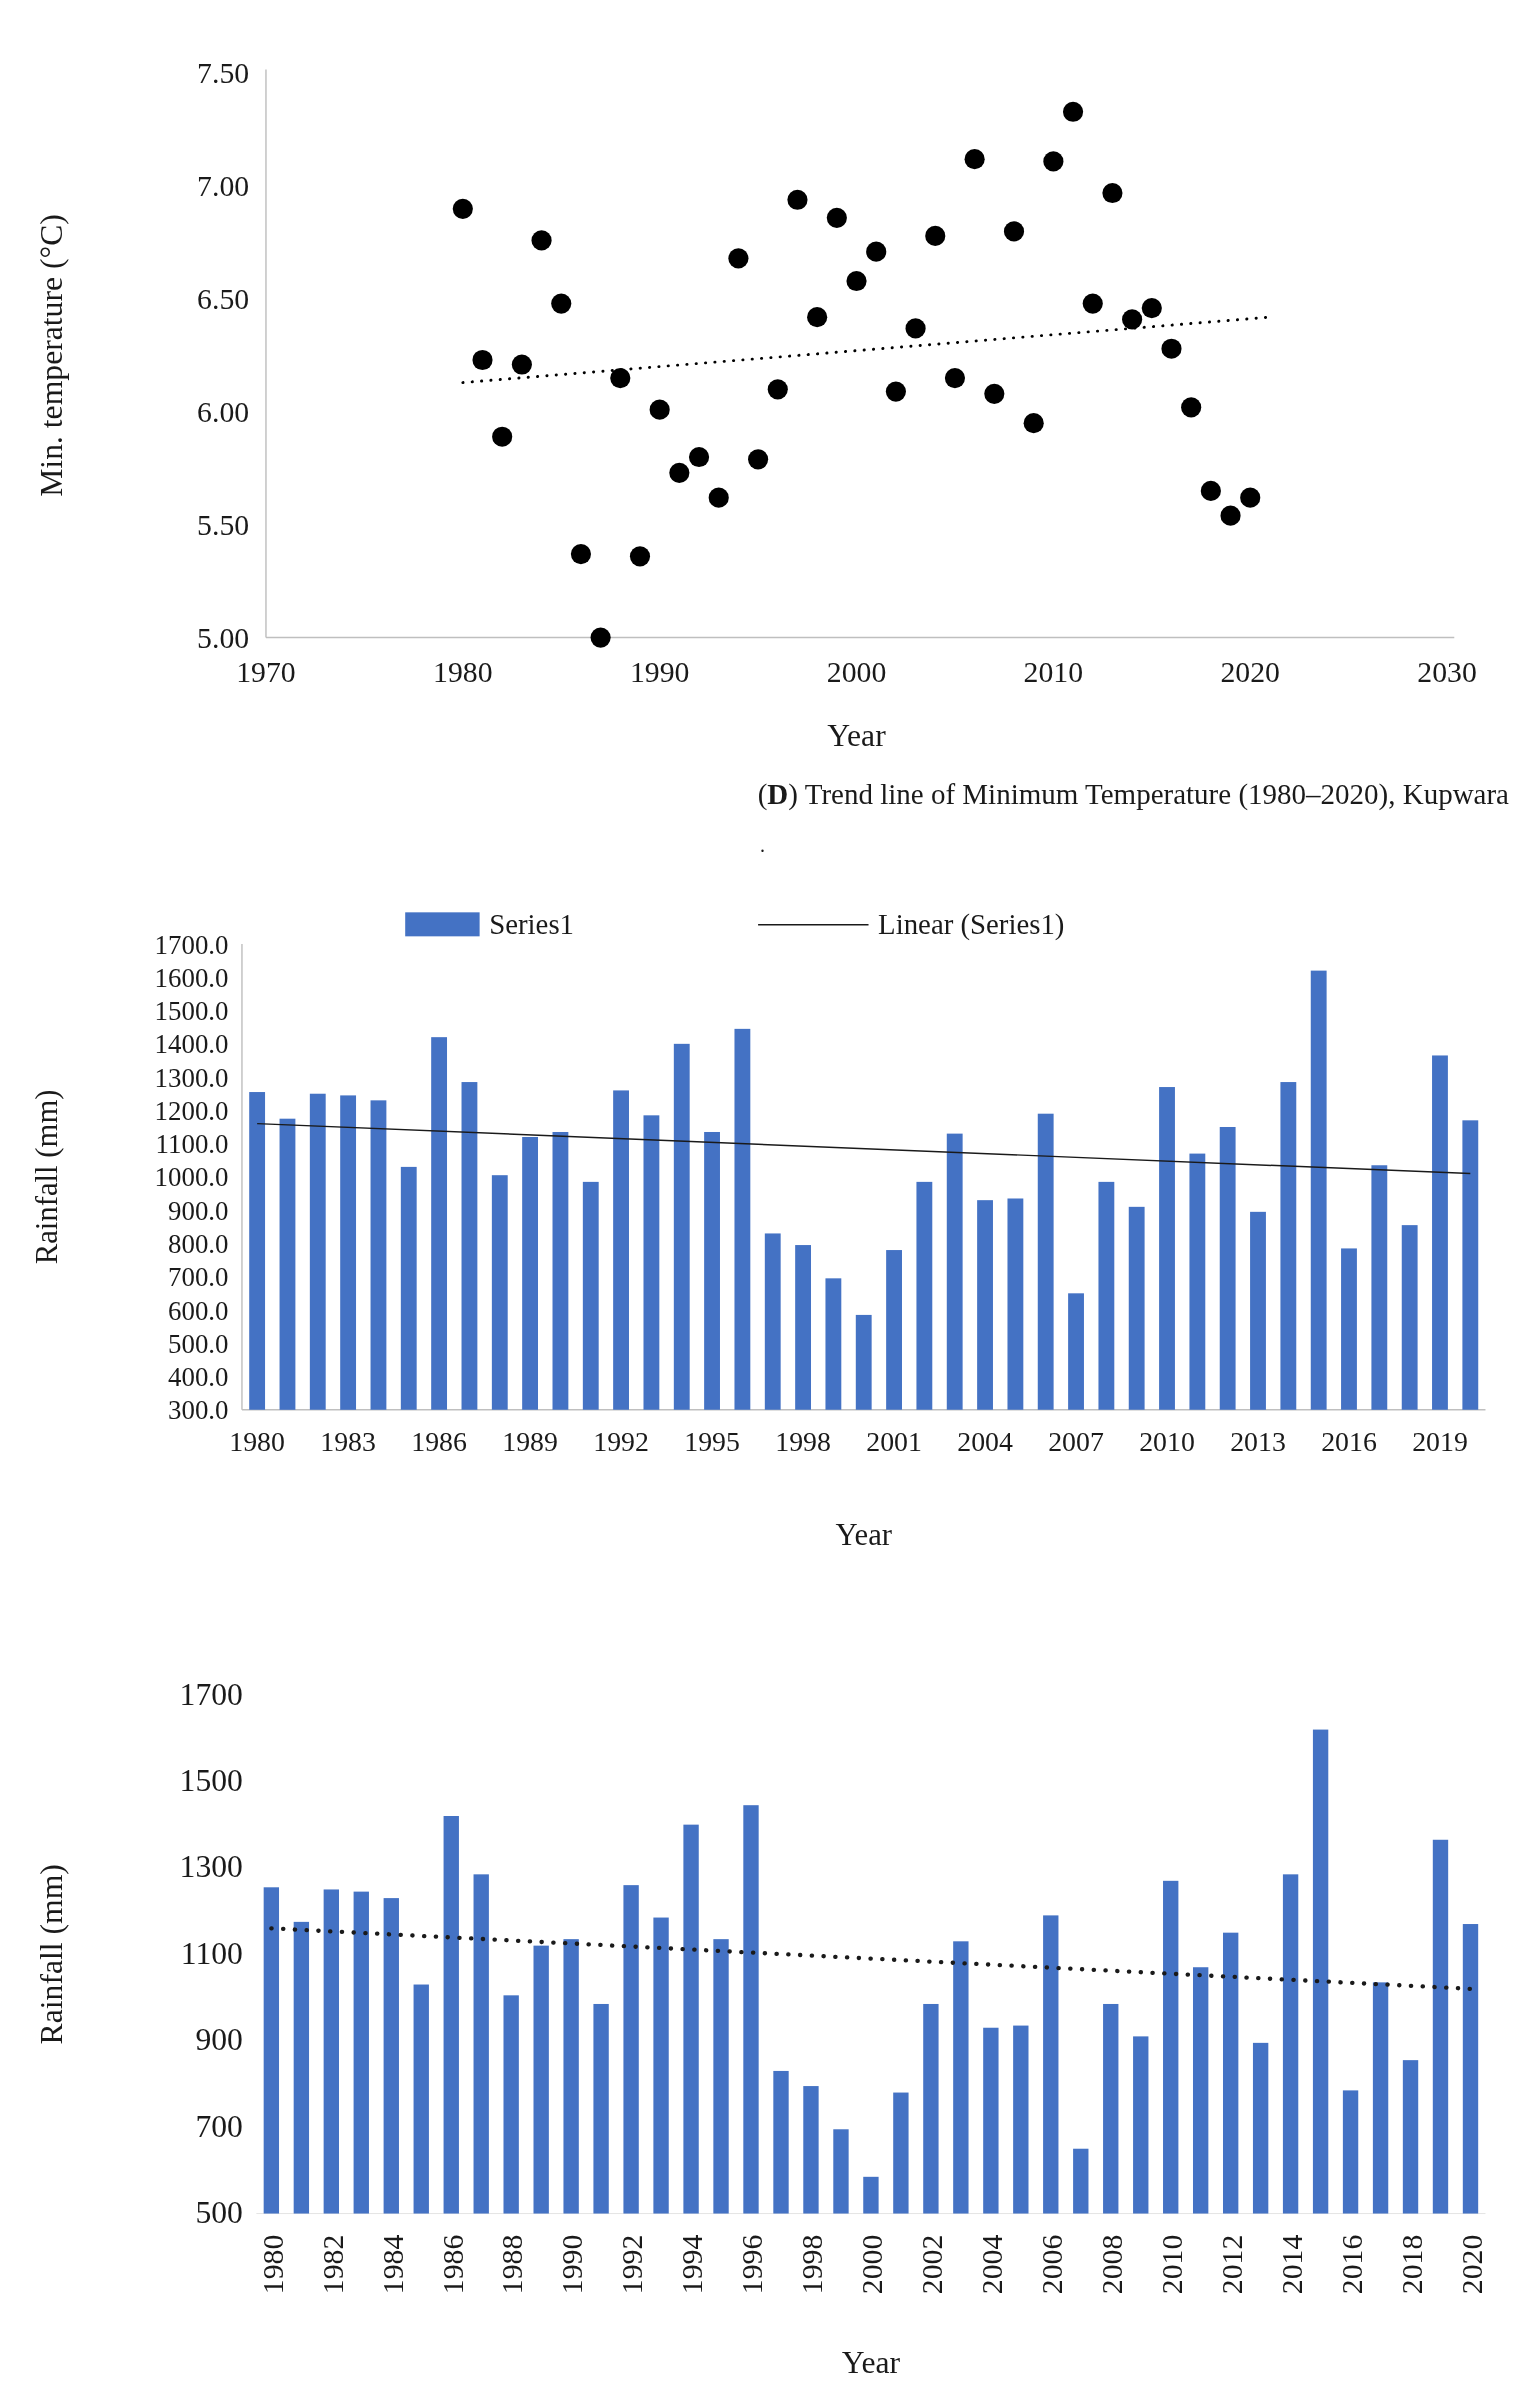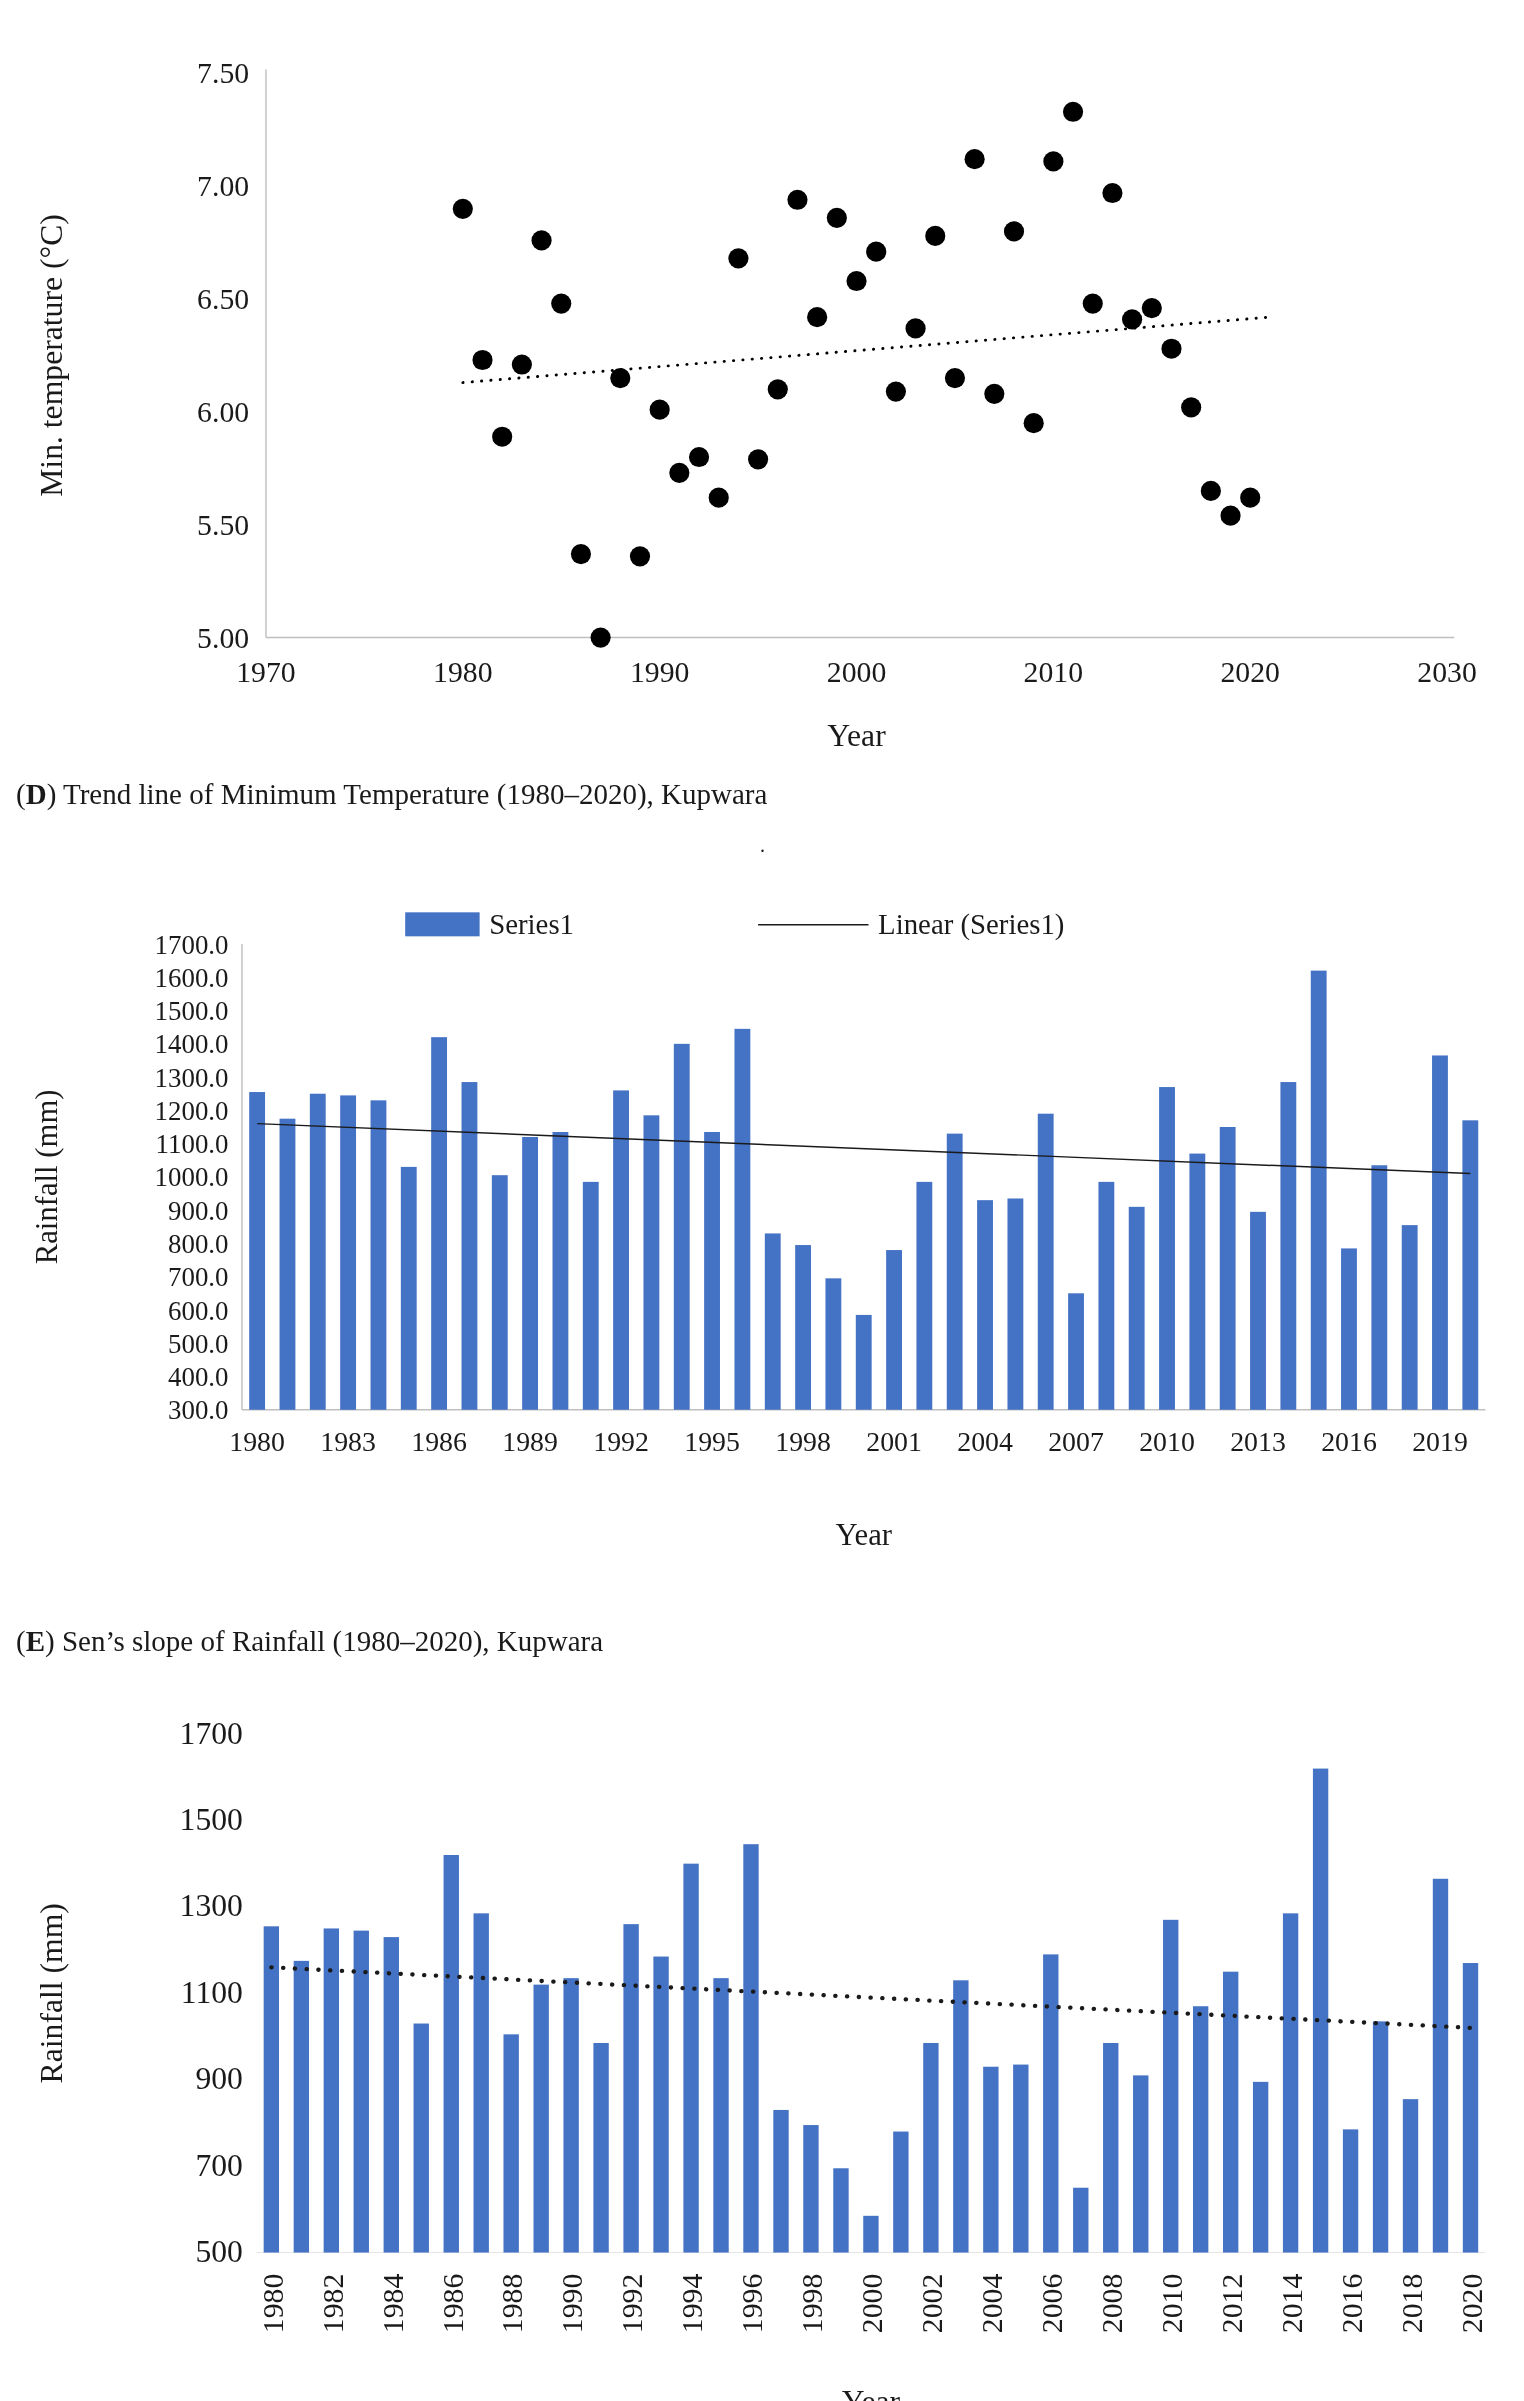--- a/index.html
+++ b/index.html
@@ -16,21 +16,21 @@
     box-sizing:border-box;
     overflow:hidden;
   }
   figure{margin:16px;padding:0;}
   svg{display:block;}
   svg text{
     font-family:"Liberation Serif", serif;
     fill:#1a1a1a;
   }
   .caption{
-    text-align:left;
+    text-align:right;
     font-size:29px;
     line-height:36px;
     color:#1a1a1a;
   }
   .caption .cap-letter{font-weight:bold;}
   .cap-d{margin-top:3.8px;}
   .cap-e{margin-top:2.9px;}
   .sep-dot{
     text-align:center;
     font-size:20px;
@@ -188,21 +188,20 @@
         <text x="2586.2" y="1206" text-anchor="middle" font-size="58">2013</text>
         <text x="2775.7" y="1206" text-anchor="middle" font-size="58">2016</text>
         <text x="2965.2" y="1206" text-anchor="middle" font-size="58">2019</text>
         <text x="1765" y="1402" text-anchor="middle" font-size="64">Year</text>
         <text x="85" y="635" text-anchor="middle" font-size="64" transform="rotate(-90 85 635)">Rainfall (mm)</text>
         <rect x="810" y="84" width="155" height="50" fill="#4472C4"></rect>
         <text x="985" y="130" font-size="60">Series1</text>
         <line x1="1545" y1="110" x2="1775" y2="110" stroke="#1a1a1a" stroke-width="3"></line>
         <text x="1795" y="130" font-size="60">Linear (Series1)</text>
       </svg>
-    <figcaption class="caption cap-e"><span>(</span><span class="cap-letter">E</span><span>) Sen’s slope of Rainfall (1980–2020), Kupwara</span></figcaption>
   </figure>
 
   <figure class="chart-f">
     <svg id="chartF" width="1525" height="797" viewBox="0 0 3175 1660">
         <line x1="500" y1="1180" x2="3060" y2="1180" stroke="#e3e3e3" stroke-width="2"></line>
         <text x="472" y="120" text-anchor="end" font-size="66">1700</text>
         <text x="472" y="300" text-anchor="end" font-size="66">1500</text>
         <text x="472" y="480" text-anchor="end" font-size="66">1300</text>
         <text x="472" y="660" text-anchor="end" font-size="66">1100</text>
         <text x="472" y="840" text-anchor="end" font-size="66">900</text>

